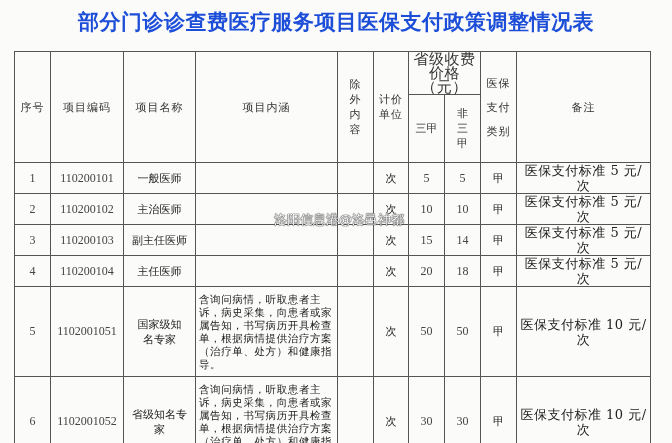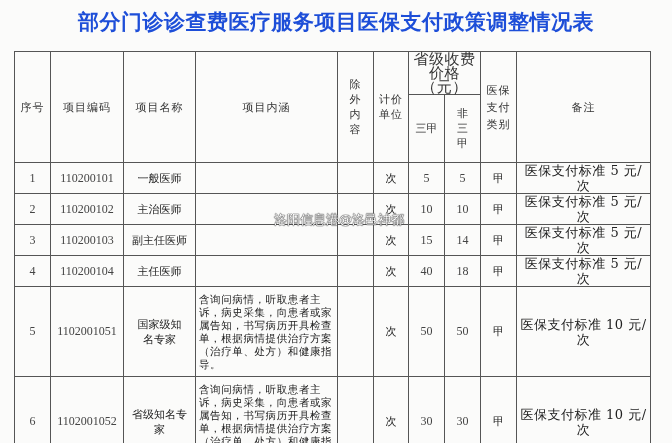--- a/index.html
+++ b/index.html
@@ -70,21 +70,21 @@
     </colgroup>
     <thead>
       <tr style="height:30px">
         <th rowspan="2">序号</th>
         <th rowspan="2">项目编码</th>
         <th rowspan="2">项目名称</th>
         <th rowspan="2">项目内涵</th>
         <th rowspan="2" style="padding:0 6px">除外内容</th>
         <th rowspan="2" style="padding:0 5px">计价单位</th>
         <th colspan="2" style="letter-spacing:0.5px; font-size:15px; line-height:14px; padding:0 1px">省级收费价格（元）</th>
-        <th rowspan="2" style="padding:0 4px; line-height:17px">医保支付类别</th>
+        <th rowspan="2" style="padding:0 4px; line-height:24px">医保支付类别</th>
         <th rowspan="2">备注</th>
       </tr>
       <tr style="height:29px">
         <th style="letter-spacing:0">三甲</th>
         <th style="letter-spacing:0; padding:11px">非三甲</th>
       </tr>
     </thead>
     <tbody>
       <tr style="height:30px">
         <td class="num">1</td>
@@ -122,21 +122,21 @@
         <td>甲</td>
         <td class="note">医保支付标准 5 元/次</td>
       </tr>
       <tr style="height:29px">
         <td class="num">4</td>
         <td class="num">110200104</td>
         <td>主任医师</td>
         <td class="content-cell"></td>
         <td></td>
         <td>次</td>
-        <td class="num">40</td>
+        <td class="num">20</td>
         <td class="num">18</td>
         <td>甲</td>
         <td class="note">医保支付标准 5 元/次</td>
       </tr>
       <tr style="height:90px">
         <td class="num">5</td>
         <td class="num">1102001051</td>
         <td style="padding:0 12px">国家级知名专家</td>
         <td class="content-cell">含询问病情，听取患者主诉，病史采集，向患者或家属告知，书写病历开具检查单，根据病情提供治疗方案（治疗单、处方）和健康指导。</td>
         <td></td>

